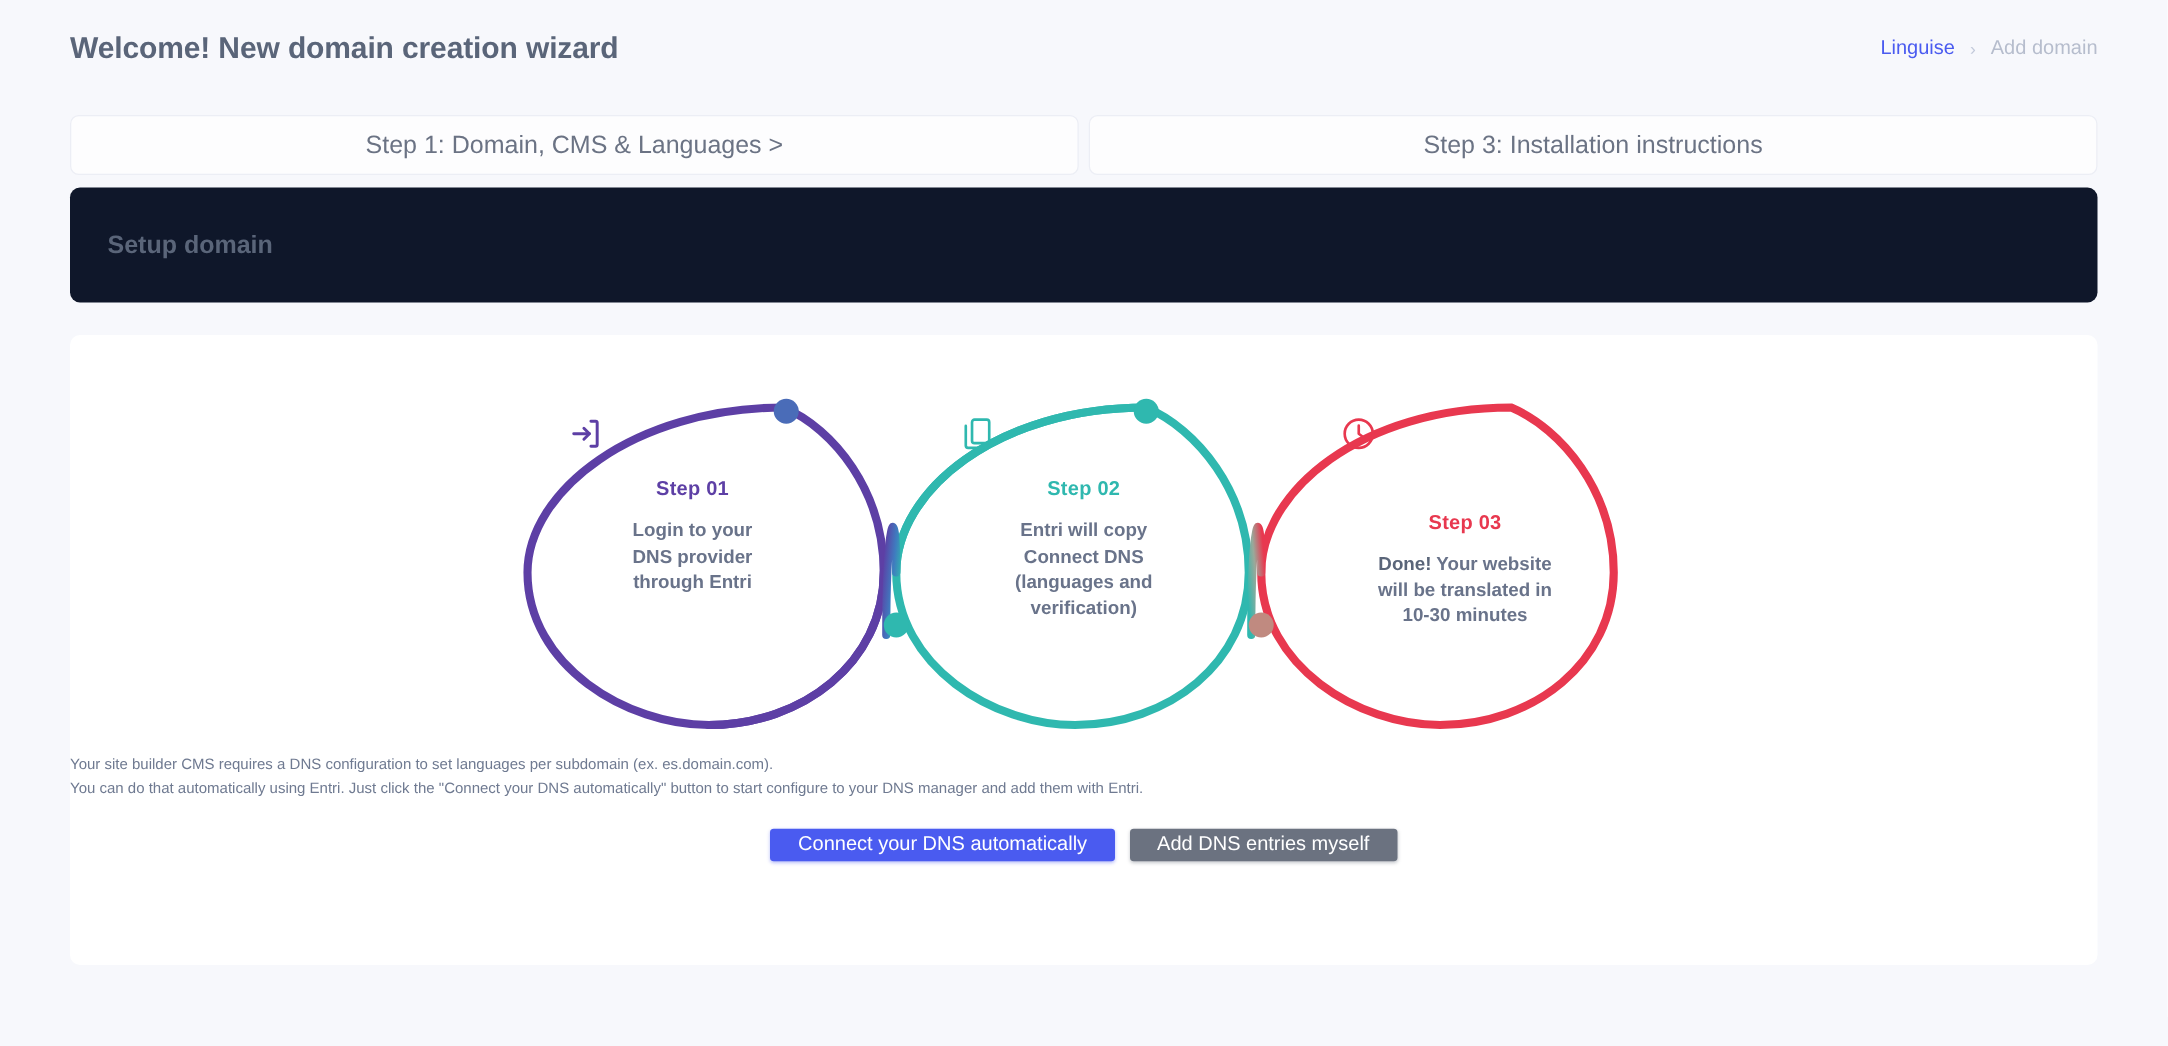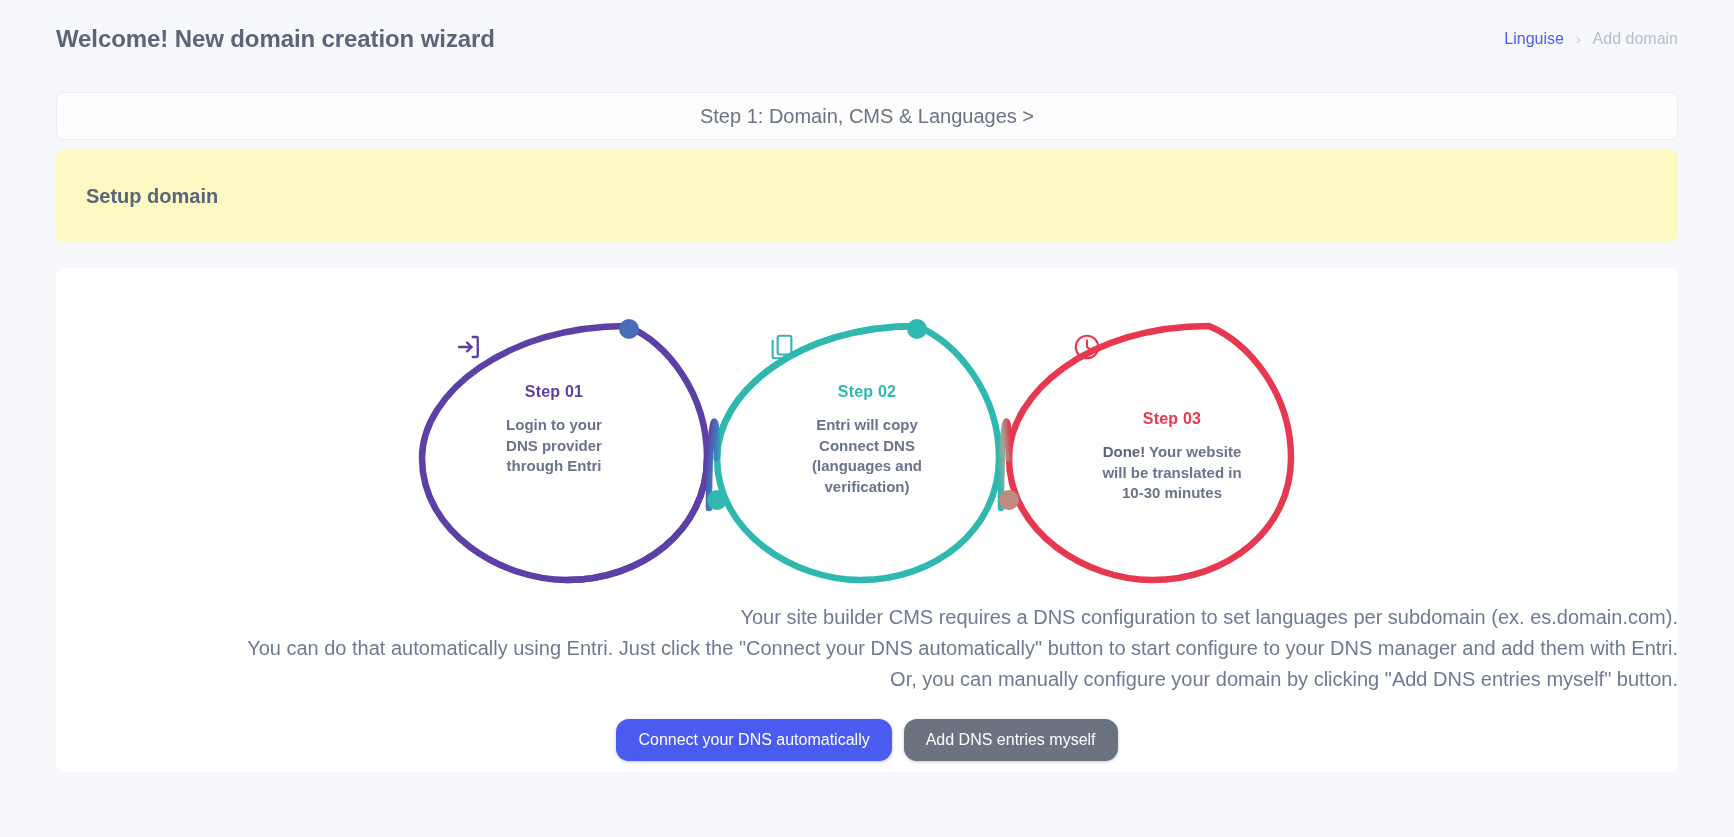--- a/index.html
+++ b/index.html
@@ -88,21 +88,21 @@
     background: #4a5bf0;
     border-color: #4a5bf0;
     color: #ffffff;
     font-weight: 500;
     box-shadow: 0 1px 3px rgba(74,91,240,0.35);
   }
 
   
   .setup-panel {
     margin-top: 10px;
-    background: #fef9c3;
+    background: #0f172a;
     border-radius: 8px;
     height: 92px;
     display: flex;
     align-items: center;
     padding: 0 30px;
   }
 
   .setup-title {
     font-size: 20px;
     font-weight: 600;
@@ -167,38 +167,38 @@
     line-height: 1.38;
     font-weight: 600;
     color: #69738a;
   }
 
   .step-desc b { font-weight: 700; color: #5a6579; }
 
   
   .info-text {
     margin-top: 14px;
-    text-align: right;
-    font-size: 20px;
+    text-align: left;
+    font-size: 12px;
     line-height: 1.55;
     color: #6f7a91;
   }
 
   
   .btn-row {
     margin-top: 24px;
     display: flex;
     justify-content: center;
     gap: 12px;
   }
 
   .btn {
     border: none;
-    border-radius: 13px;
-    height: 42px;
+    border-radius: 3px;
+    height: 26px;
     padding: 0 22px;
     font-size: 16px;
     font-family: "Liberation Sans", sans-serif;
     color: #ffffff;
     cursor: pointer;
     display: inline-flex;
     align-items: center;
     justify-content: center;
   }
 
@@ -221,20 +221,21 @@
     <div class="page-title">Welcome! New domain creation wizard</div>
     <div class="breadcrumb">
       <a class="breadcrumb-link">Linguise</a>
       <span class="breadcrumb-sep">›</span>
       <span class="breadcrumb-current">Add domain</span>
     </div>
   </div>
 
   <div class="tabs">
     <div class="tab">Step 1: Domain, CMS &amp; Languages  &gt;</div>
+    <div class="tab">Step 3: Installation instructions</div>
   </div>
 
   <div class="setup-panel">
     <div class="setup-title">Setup domain</div>
   </div>
 
   <div class="main-card">
 
     <div class="graphic-wrap">
       <svg width="900" height="290" viewBox="0 0 900 290">
@@ -317,21 +318,20 @@
           <div><b>Done!</b><span> Your website</span></div>
           <div>will be translated in</div>
           <div>10-30 minutes</div>
         </div>
       </div>
     </div>
 
     <div class="info-text">
       <div>Your site builder CMS requires a DNS configuration to set languages per subdomain (ex. es.domain.com).</div>
       <div>You can do that automatically using Entri. Just click the "Connect your DNS automatically" button to start configure to your DNS manager and add them with Entri.</div>
-      <div>Or, you can manually configure your domain by clicking "Add DNS entries myself" button.</div>
     </div>
 
     <div class="btn-row">
       <button class="btn btn-primary">Connect your DNS automatically</button>
       <button class="btn btn-secondary">Add DNS entries myself</button>
     </div>
 
   </div>
 </div>
 

